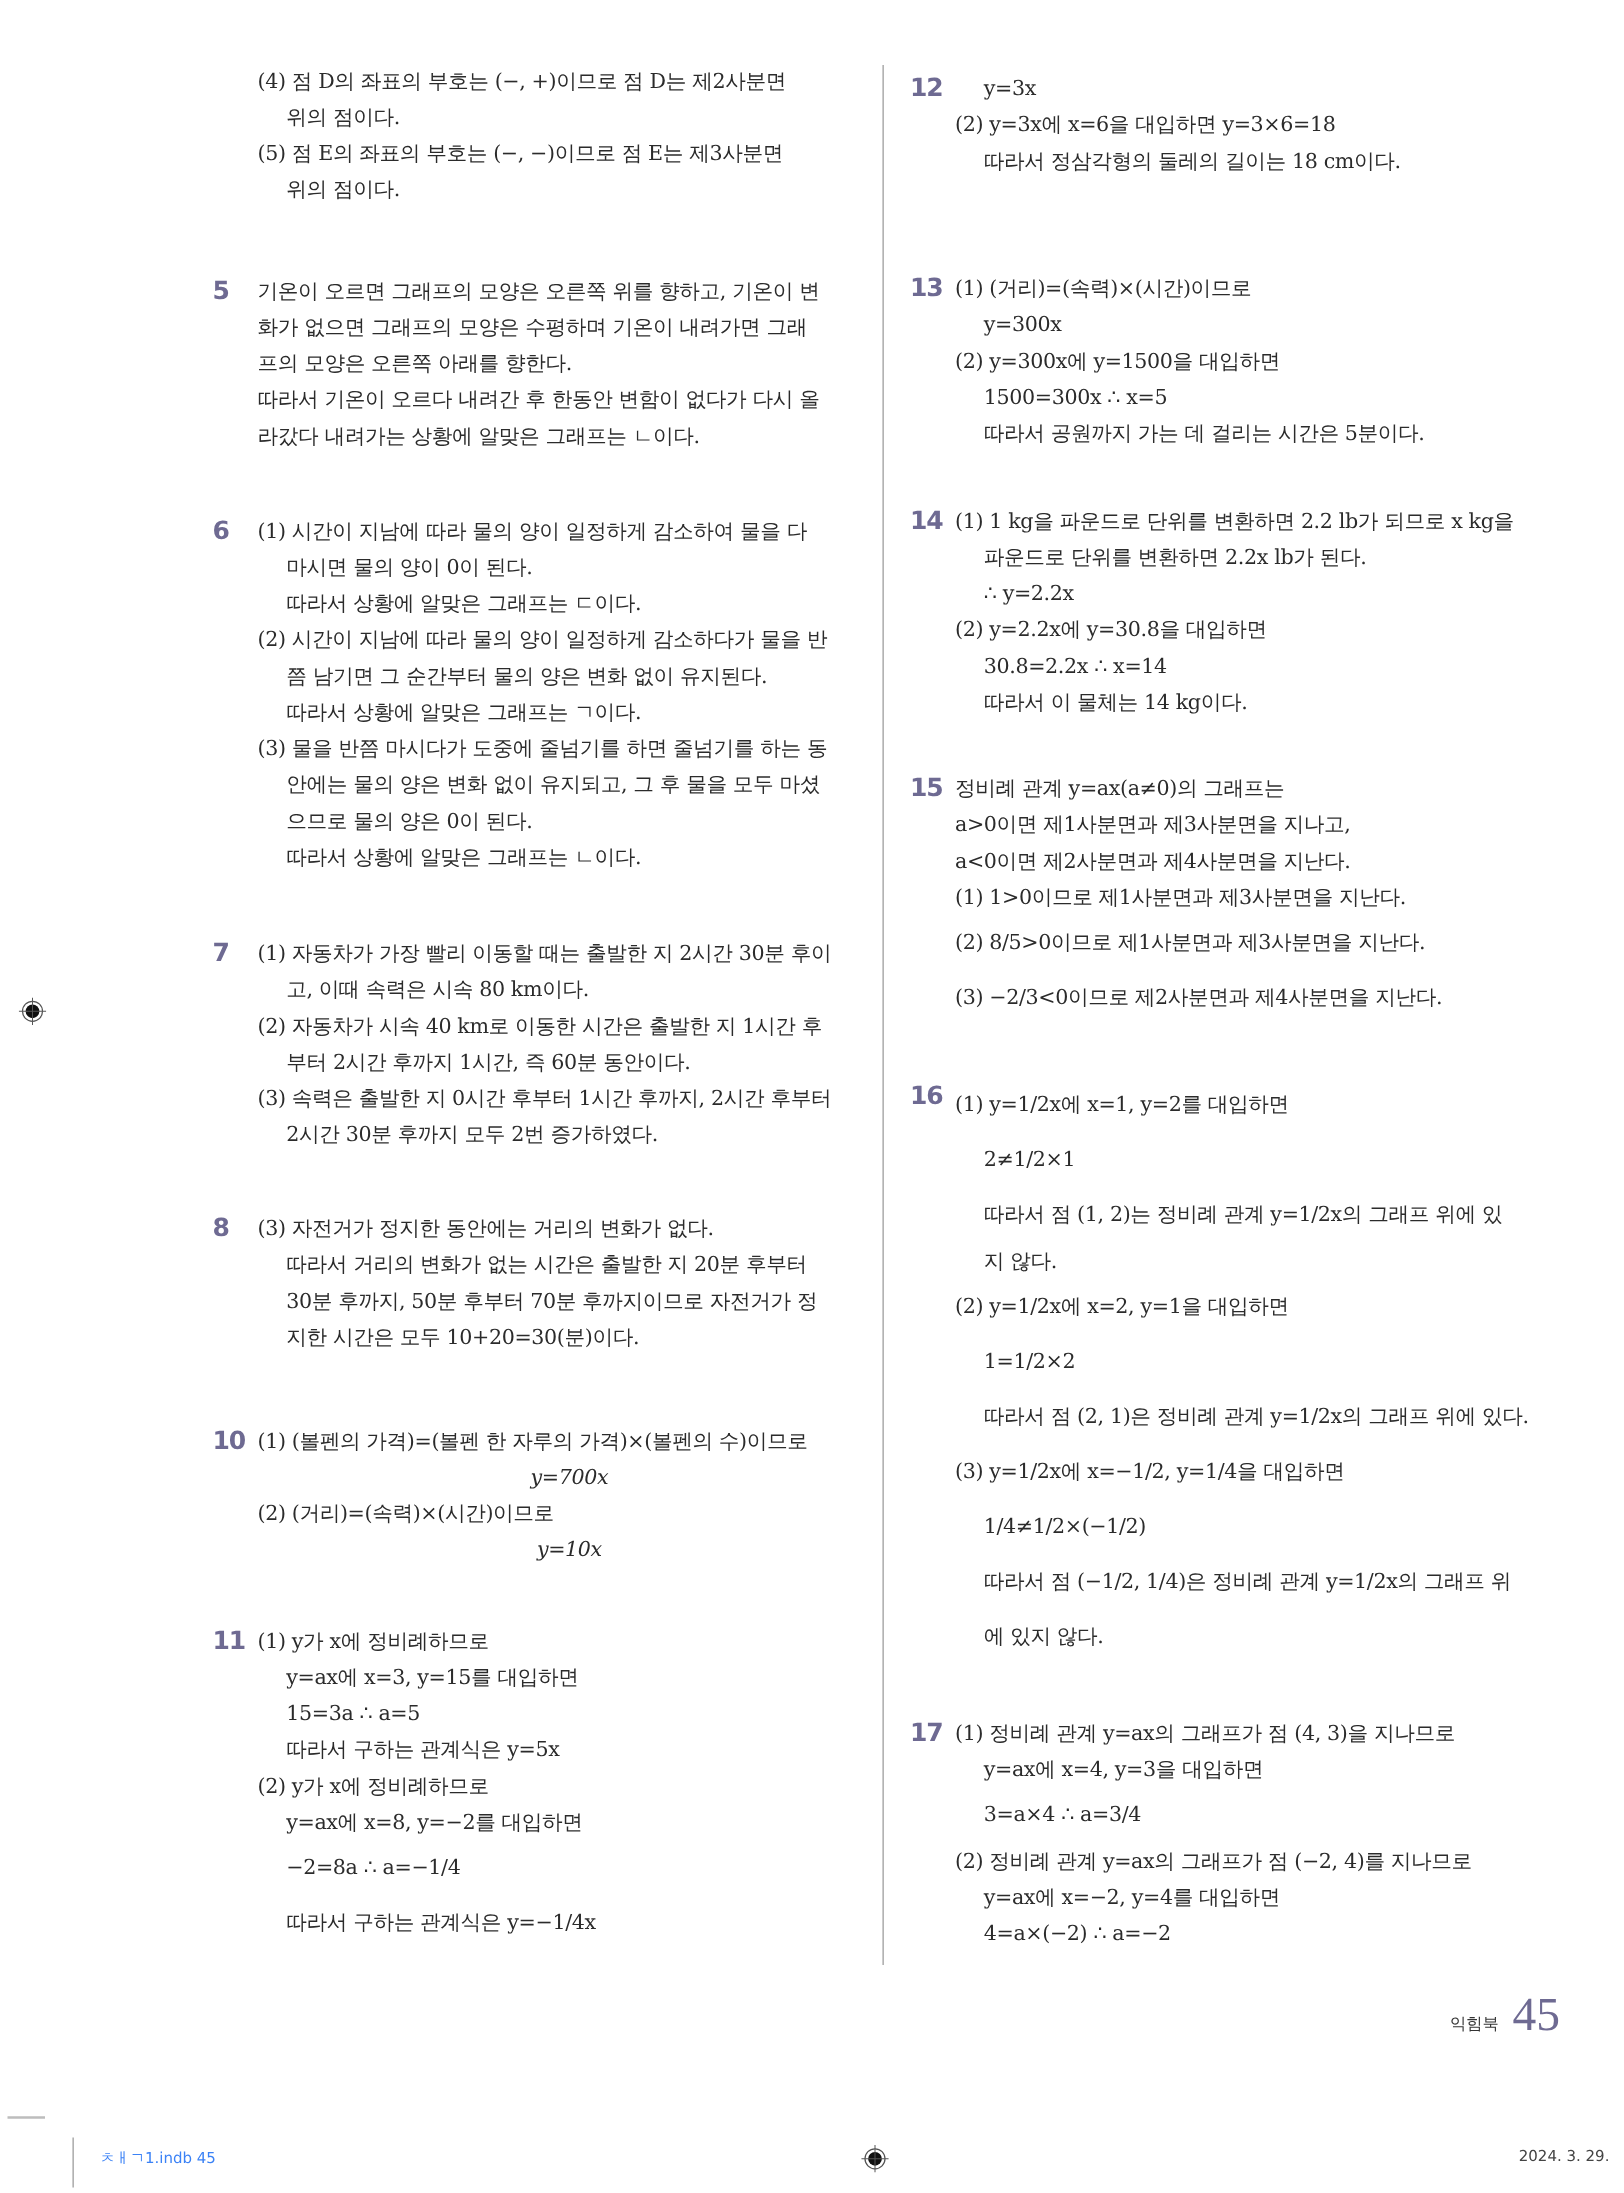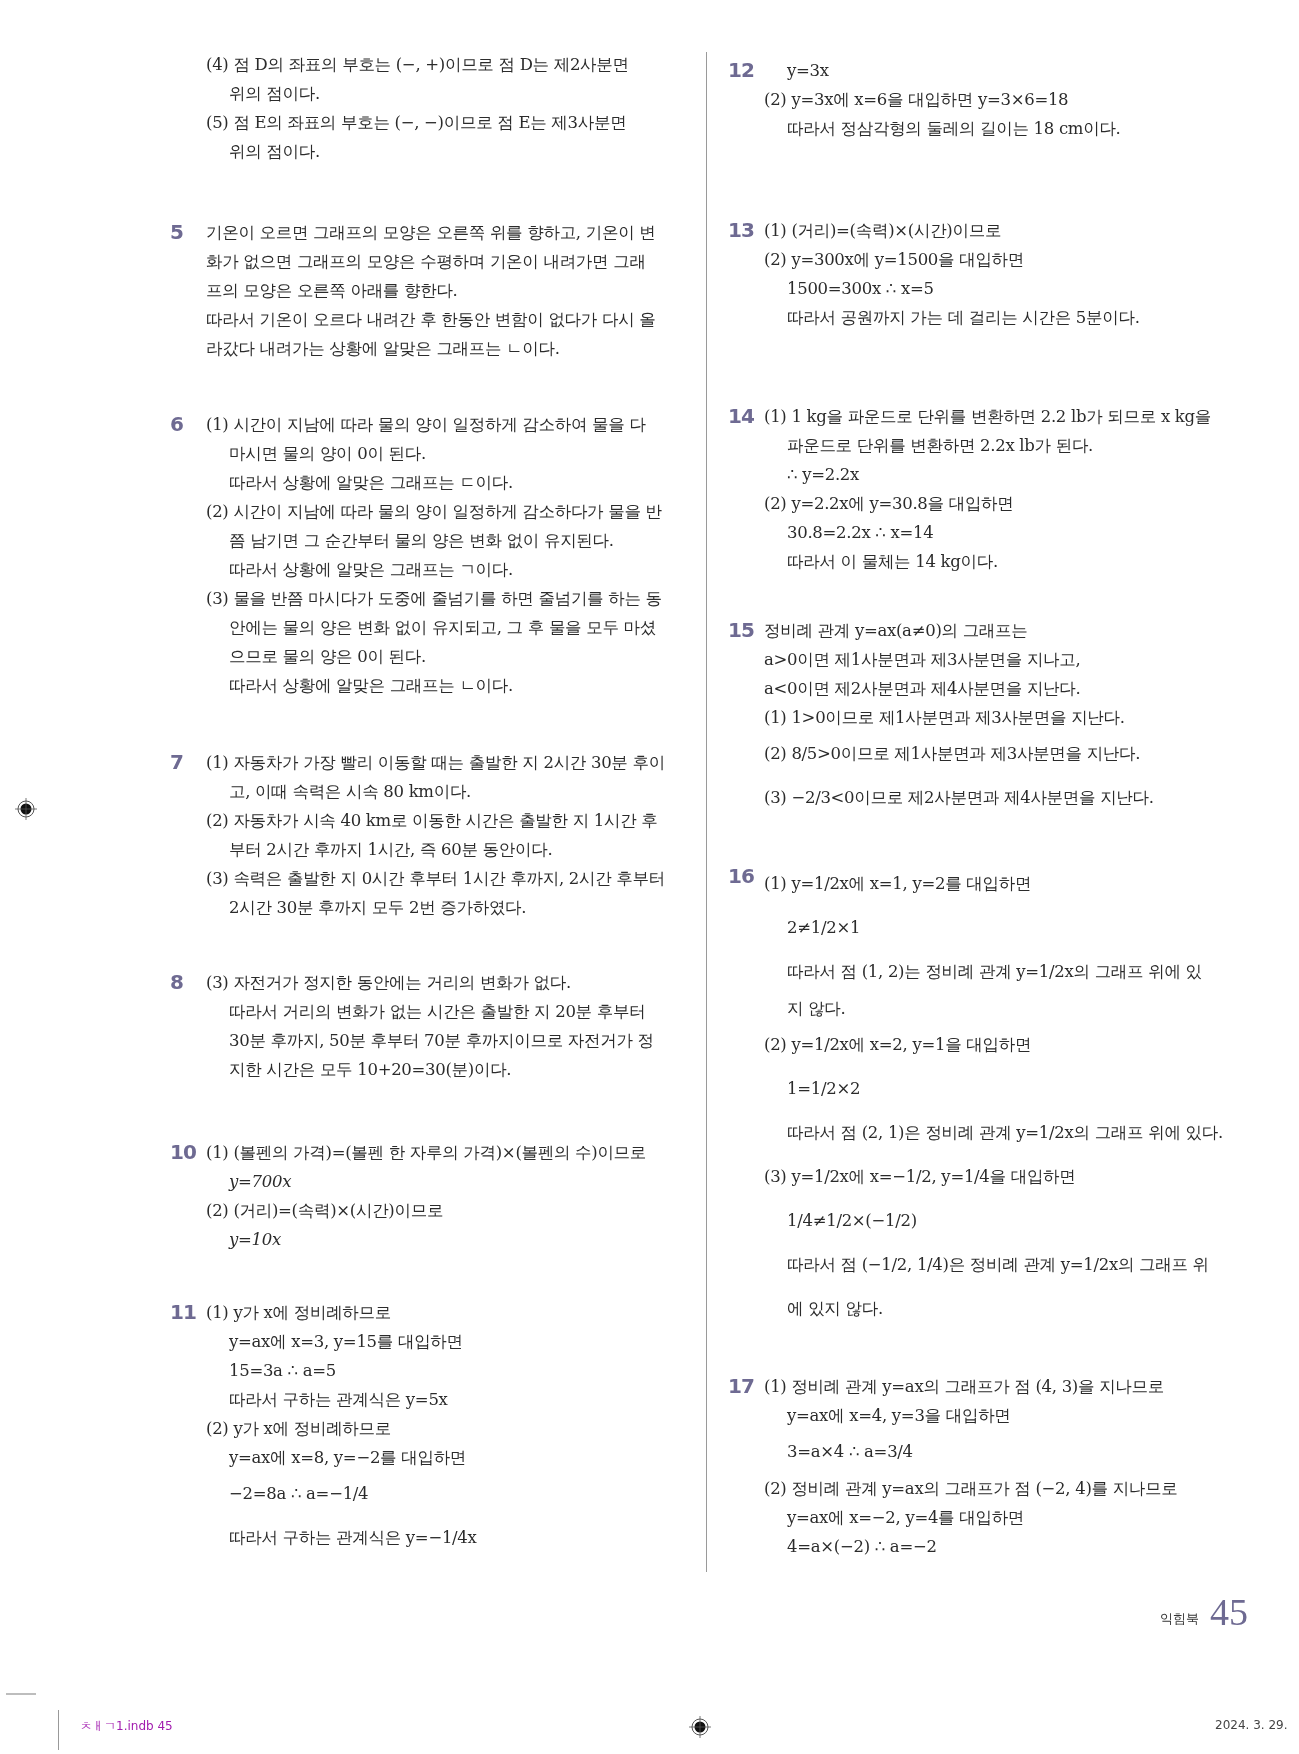--- a/index.html
+++ b/index.html
@@ -21,34 +21,34 @@
     font-family: "DejaVu Sans", "Liberation Sans", sans-serif;
     font-weight: bold; font-size: 20px; color: #6e6a92; line-height: 29px;
     letter-spacing: -1px;
   }
   .pbody { position: absolute; left: 36px; right: 0; top: 0; }
   .line {
     font-size: 16.5px; line-height: 29px; white-space: nowrap; letter-spacing: -0.3px;
   }
   .line.indent { padding-left: 23px; }
   .line.tall { line-height: 44px; }
-  .m { font-style: italic; }
+  .m { font-style: italic; text-align: center; }
   .footer-book {
     position: absolute; left: 1160px; top: 1610px;
     font-family: Liberation Sans, sans-serif; font-size: 13px; color: #333;
   }
   .footer-page {
     position: absolute; left: 1210px; top: 1590px;
     font-family: Liberation Serif, serif; font-size: 38px; color: #6e6a92; font-weight: 300;
   }
   .crop-dash { position: absolute; left: 6px; top: 1693px; width: 30px; height: 2px; background: #bdbdbd; }
   .crop-vline { position: absolute; left: 58px; top: 1710px; width: 1px; height: 40px; background: #999; }
   .slug-left {
     position: absolute; left: 80px; top: 1718px;
-    font-family: "DejaVu Sans", "Liberation Sans", sans-serif; font-size: 12px; color: #a21caf;
+    font-family: "DejaVu Sans", "Liberation Sans", sans-serif; font-size: 12px; color: #3b82f6;
   }
   .slug-right {
     position: absolute; left: 1215px; top: 1718px;
     font-family: "DejaVu Sans", "Liberation Sans", sans-serif; font-size: 12px; color: #444; text-align: right;
   }
   .reg {
     position: absolute; width: 22px; height: 22px;
   }
 </style>
 </head>
@@ -149,20 +149,21 @@
       <div class="line indent">y=3x</div>
       <div class="line">(2) y=3x에 x=6을 대입하면 y=3×6=18</div>
       <div class="line indent">따라서 정삼각형의 둘레의 길이는 18 cm이다.</div>
     </div>
   </div>
 
   <div class="problem" style="top:216px;">
     <div class="pnum">13</div>
     <div class="pbody">
       <div class="line">(1) (거리)=(속력)×(시간)이므로</div>
+      <div class="line indent">y=300x</div>
       <div class="line">(2) y=300x에 y=1500을 대입하면</div>
       <div class="line indent">1500=300x      ∴ x=5</div>
       <div class="line indent">따라서 공원까지 가는 데 걸리는 시간은 5분이다.</div>
     </div>
   </div>
 
   <div class="problem" style="top:402px;">
     <div class="pnum">14</div>
     <div class="pbody">
       <div class="line">(1) 1 kg을 파운드로 단위를 변환하면 2.2 lb가 되므로 x kg을</div>

